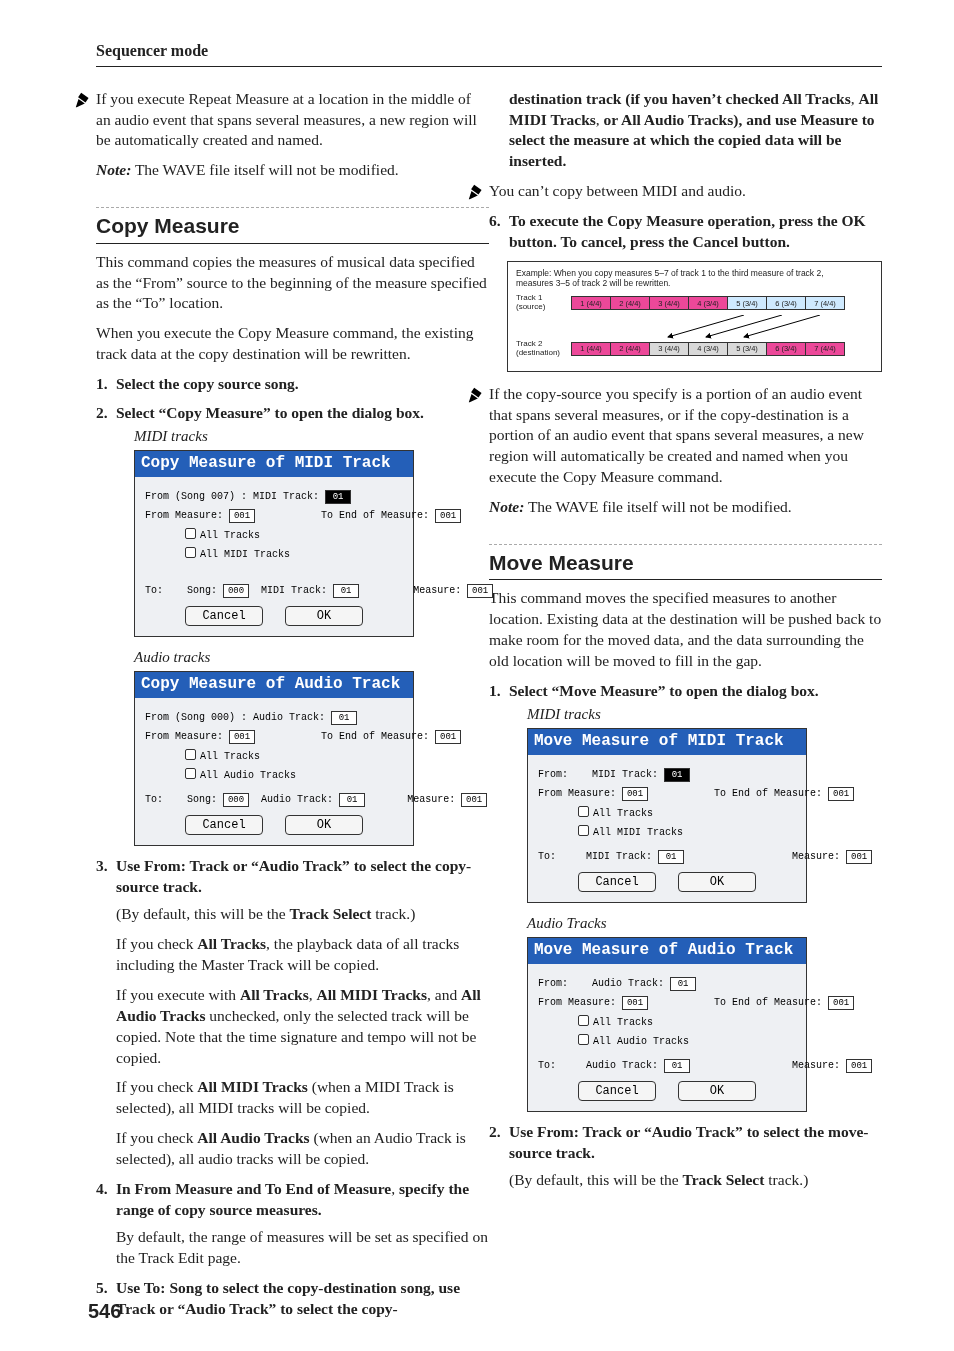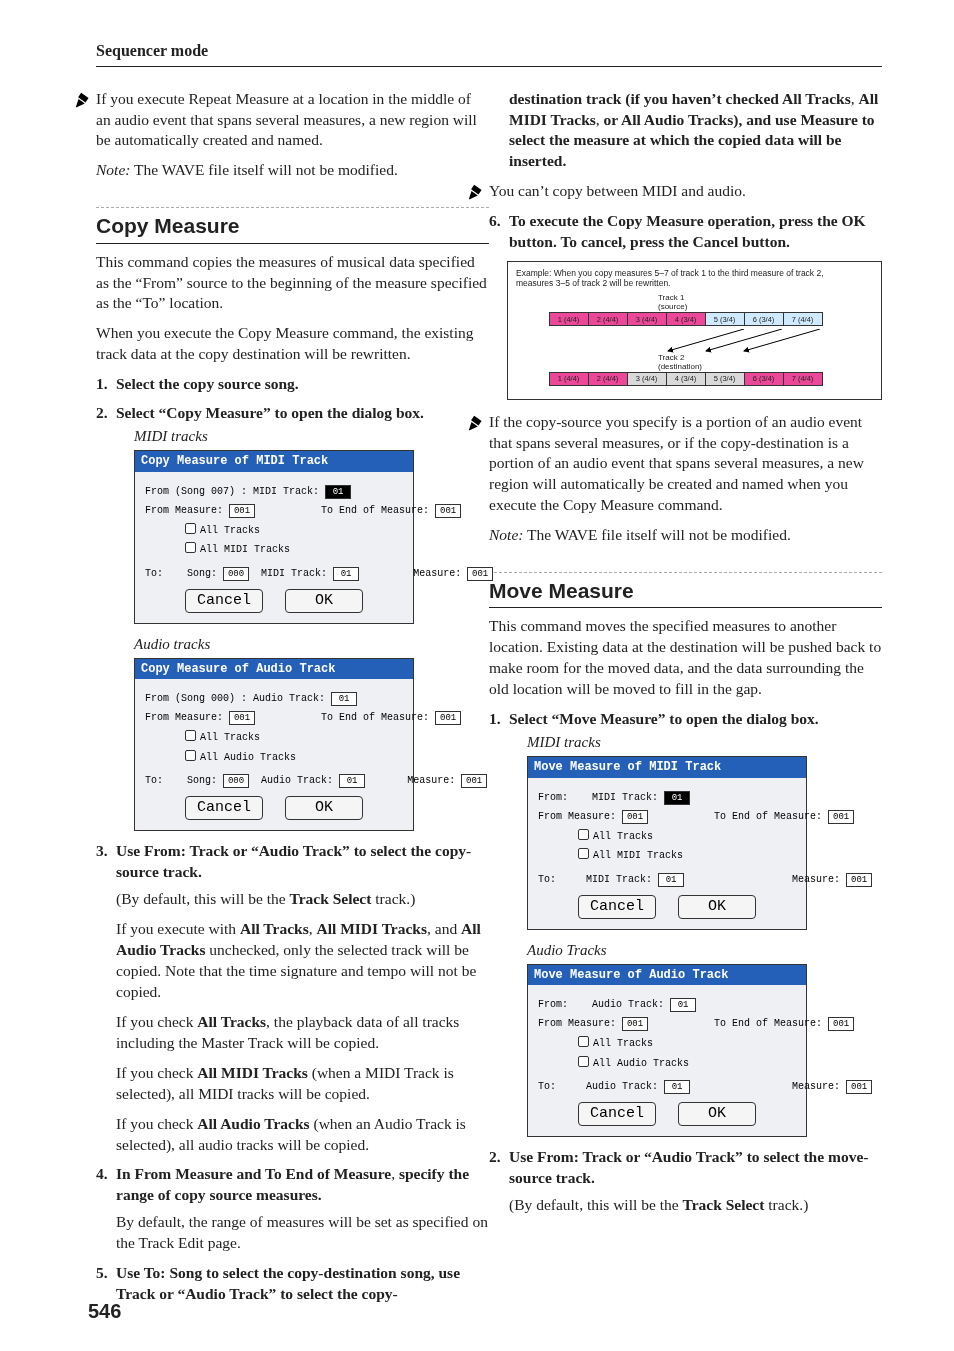--- a/index.html
+++ b/index.html
@@ -41,41 +41,41 @@
     font-family: "Trebuchet MS", "Segoe UI", Arial, sans-serif;
     font-size: 21px;
     font-weight: 700;
     border-bottom: 1px solid #222;
     margin: 26px 0 8px 0;
     padding-bottom: 2px;
     border-top: 1px dashed #aaa;
     padding-top: 4px;
   }
   p { margin: 0 0 9px 0; }
-  .note-label { font-style: italic; }
+  .note-label { font-style: italic; font-weight: bold; }
   ol.steps { list-style: none; padding:0; margin:0; }
   ol.steps > li { margin: 0 0 8px 0; padding-left: 20px; position: relative; }
   ol.steps .num { position:absolute; left:0; font-weight:700; }
   ol.steps .lead { font-weight:700; }
   .sub { font-style: italic; margin: 2px 0 4px 18px; font-size: 15px; }
   .dlg {
     border: 1px solid #333;
     background: #eef0f3;
     width: 278px;
     margin: 4px 0 10px 18px;
     font-family: "Courier New", monospace;
     font-size: 10px;
     color: #000;
   }
   .dlg .titlebar {
     background: #245fb8;
     color: #fff;
     font-weight: 700;
     padding: 2px 6px;
-    font-size: 12px;
+    font-size: 16px;
   }
   .dlg .body {
     padding: 8px 10px 10px 10px;
   }
   .dlg .row { margin: 5px 0; white-space: nowrap; }
   .dlg .field {
     display:inline-block;
     border:1px solid #333;
     background:#fff;
     padding: 0 3px;
@@ -100,34 +100,34 @@
     margin-top: 8px;
   }
   .dlg .btn {
     display:inline-block;
     border:1px solid #333;
     background:#f5f5f5;
     padding: 1px 0;
     width: 76px;
     margin: 0 8px;
     border-radius: 4px;
-    font-size:15px;
+    font-size:12px;
     text-align:center;
   }
   
   .diagram {
     border:1px solid #333;
     font-family: Arial, sans-serif;
     font-size: 8.5px;
     padding: 6px 25px 10px 8px;
     margin: 4px 0 12px 0;
     line-height: 1.2;
   }
   .diagram .cap { margin-bottom:6px; }
-  .diagram .trk { display:flex; align-items:center; margin:3px 0;flex-direction:column;}
+  .diagram .trk { display:flex; align-items:center; margin:3px 0;}
   .diagram .tlbl { width:56px; font-size:8px; line-height:1.1; }
   .diagram .mrow { display:flex; }
   .diagram .cell {
     border:1px solid #333;
     width:38px; height:12px;
     font-size:7.5px;
     display:flex; align-items:center; justify-content:center;
     margin-left:-1px;
     background:#ec4899;
   }
@@ -179,21 +179,21 @@
           
           <div class="dlg">
             <div class="titlebar">Copy Measure of MIDI Track</div>
             <div class="body">
               <div class="row"><span>From (Song 007) :  MIDI Track:</span> <span class="field inv">01</span></div>
               <div class="row"><span>From Measure:</span> <span class="field">001</span>
                 &nbsp;&nbsp;&nbsp;&nbsp;&nbsp;&nbsp;&nbsp;&nbsp;&nbsp;
                 <span>To End of Measure:</span> <span class="field">001</span></div>
               <div class="row" style="padding-left:40px;"><span class="chk"></span><span>All Tracks</span></div>
               <div class="row" style="padding-left:40px;"><span class="chk"></span><span>All MIDI Tracks</span></div>
-              <div class="row" style="margin-top:10px;">
+              <div class="row" style="margin-top:22px;">
                 <span>To:</span>&nbsp;&nbsp;&nbsp;
                 <span>Song:</span> <span class="field">000</span>&nbsp;
                 <span>MIDI Track:</span> <span class="field">01</span>
                 &nbsp;&nbsp;&nbsp;&nbsp;&nbsp;&nbsp;&nbsp;
                 <span>Measure:</span> <span class="field">001</span>
               </div>
               <div class="btnrow">
                 <span class="btn">Cancel</span>
                 <span class="btn">OK</span>
               </div>
@@ -222,22 +222,22 @@
               <div class="btnrow">
                 <span class="btn">Cancel</span>
                 <span class="btn">OK</span>
               </div>
             </div>
           </div>
         </li>
 
         <li><span class="num">3.</span><span class="lead">Use From: Track or “Audio Track” to select the copy-source track.</span>
           <p style="margin-top:6px;"><span>(By default, this will be the </span><b>Track Select</b><span> track.)</span></p>
+          <p><span>If you check </span><b>All Tracks</b><span>, the playback data of all tracks including the Master Track will be copied.</span></p>
           <p><span>If you execute with </span><b>All Tracks</b><span>, </span><b>All MIDI Tracks</b><span>, and </span><b>All Audio Tracks</b><span> unchecked, only the selected track will be copied. Note that the time signature and tempo will not be copied.</span></p>
-          <p><span>If you check </span><b>All Tracks</b><span>, the playback data of all tracks including the Master Track will be copied.</span></p>
           <p><span>If you check </span><b>All MIDI Tracks</b><span> (when a MIDI Track is selected), all MIDI tracks will be copied.</span></p>
           <p><span>If you check </span><b>All Audio Tracks</b><span> (when an Audio Track is selected), all audio tracks will be copied.</span></p>
         </li>
 
         <li><span class="num">4.</span><span class="lead"><span>In From Measure and To End of Measure</span></span><span>, </span><span class="lead">specify the range of copy source measures.</span>
           <p style="margin-top:6px;">By default, the range of measures will be set as specified on the Track Edit page.</p>
         </li>
 
         <li><span class="num">5.</span><span class="lead">Use To: Song to select the copy-destination song, use Track or “Audio Track” to select the copy-</span></li>
       </ol>

